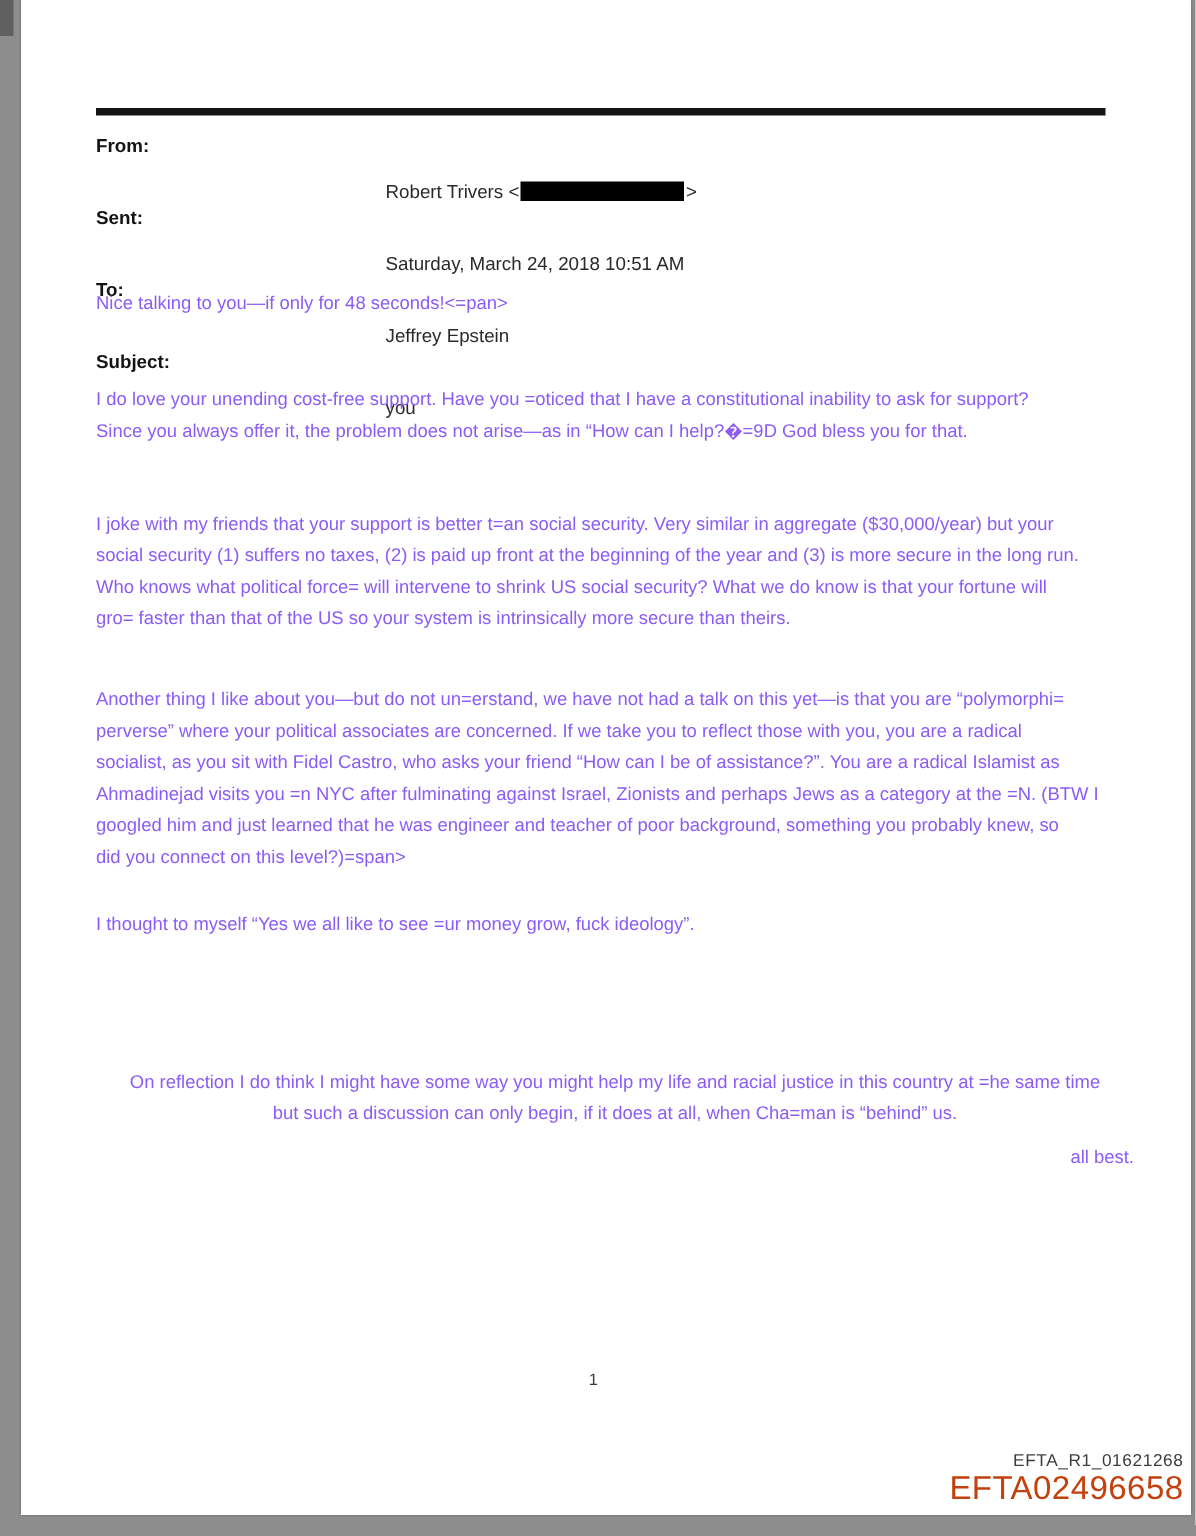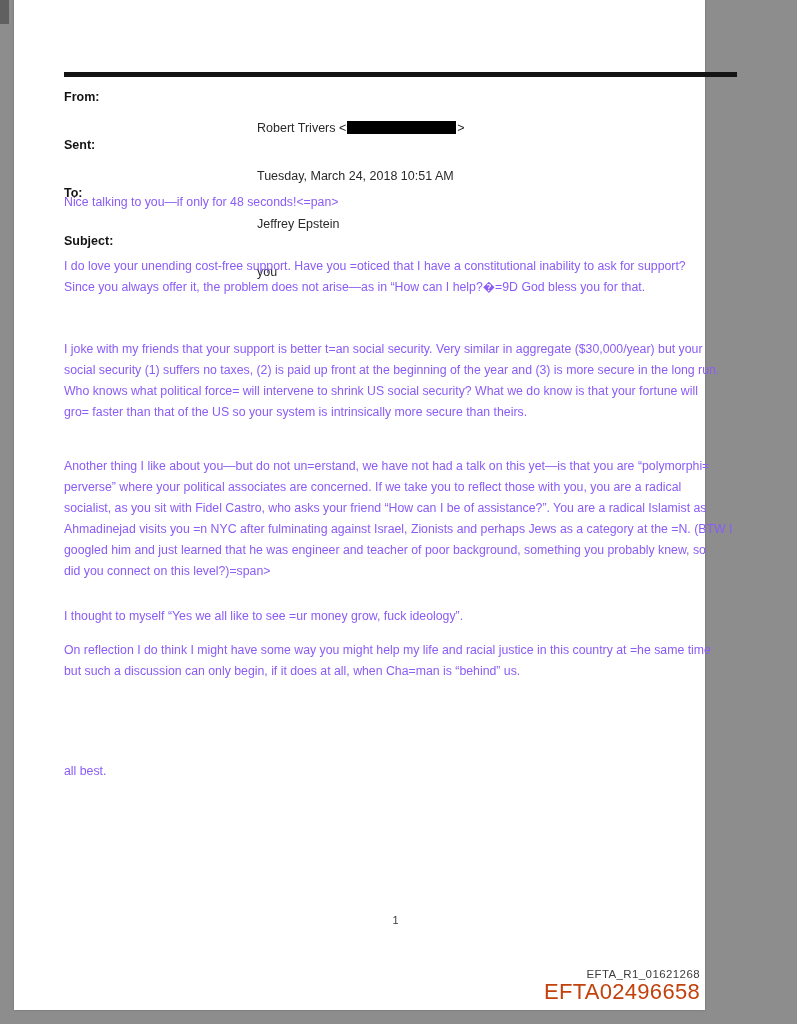--- a/index.html
+++ b/index.html
@@ -9,21 +9,21 @@
     position: relative;
     font-family: "Liberation Sans", sans-serif;
     overflow: hidden;
   }
   .corner-artifact {
     position: absolute; left: 0; top: 0;
     width: 9px; height: 24px; background: #606060;
   }
   .page {
     position: absolute; left: 14px; top: 0;
-    width: 691px; height: 1010px;
+    width: 780px; height: 1010px;
     background: #ffffff;
     box-shadow: 0 0 2px rgba(0,0,0,0.25);
   }
   .top-rule {
     position: absolute; left: 50px; top: 72px;
     width: 673px; height: 5px; background: #141414;
   }
   .email-header {
     position: absolute; left: 50px; top: 89px;
     width: 680px;
@@ -44,22 +44,22 @@
     width: 692px;
     font-size: 12.3px; line-height: 21px;
     color: #8b5cf6;
     white-space: pre-line;
   }
   .p1 { top: 192px; }
   .p2 { top: 256px; }
   .p3 { top: 339px; }
   .p4 { top: 456px; }
   .p5 { top: 606px; }
-  .p6 { top: 640px; }
-  .signoff { top: 761px; }
+  .p6 { top: 711px; text-align: center; }
+  .signoff { top: 761px; text-align: right; }
   .page-number {
     position: absolute; top: 914px; left: 0;
     width: 763px; text-align: center;
     font-size: 11px; color: #3a3a3a;
   }
   .bates {
     position: absolute; top: 967px; right: 5px;
     text-align: right; color: #3d3d3d;
   }
   .bates-small {
@@ -80,21 +80,21 @@
 
   <div class="top-rule"></div>
 
   <div class="email-header">
     <div class="hdr-row">
       <span class="hdr-label">From:</span>
       <span class="hdr-value"><span>Robert Trivers &lt;</span><span class="redaction"></span><span>&gt;</span></span>
     </div>
     <div class="hdr-row">
       <span class="hdr-label">Sent:</span>
-      <span class="hdr-value">Tuesday, March 24, 2018 10:51 AM</span>
+      <span class="hdr-value">Saturday, March 24, 2018 10:51 AM</span>
     </div>
     <div class="hdr-row">
       <span class="hdr-label">To:</span>
       <span class="hdr-value">Jeffrey Epstein</span>
     </div>
     <div class="hdr-row">
       <span class="hdr-label">Subject:</span>
       <span class="hdr-value">you</span>
     </div>
   </div>

